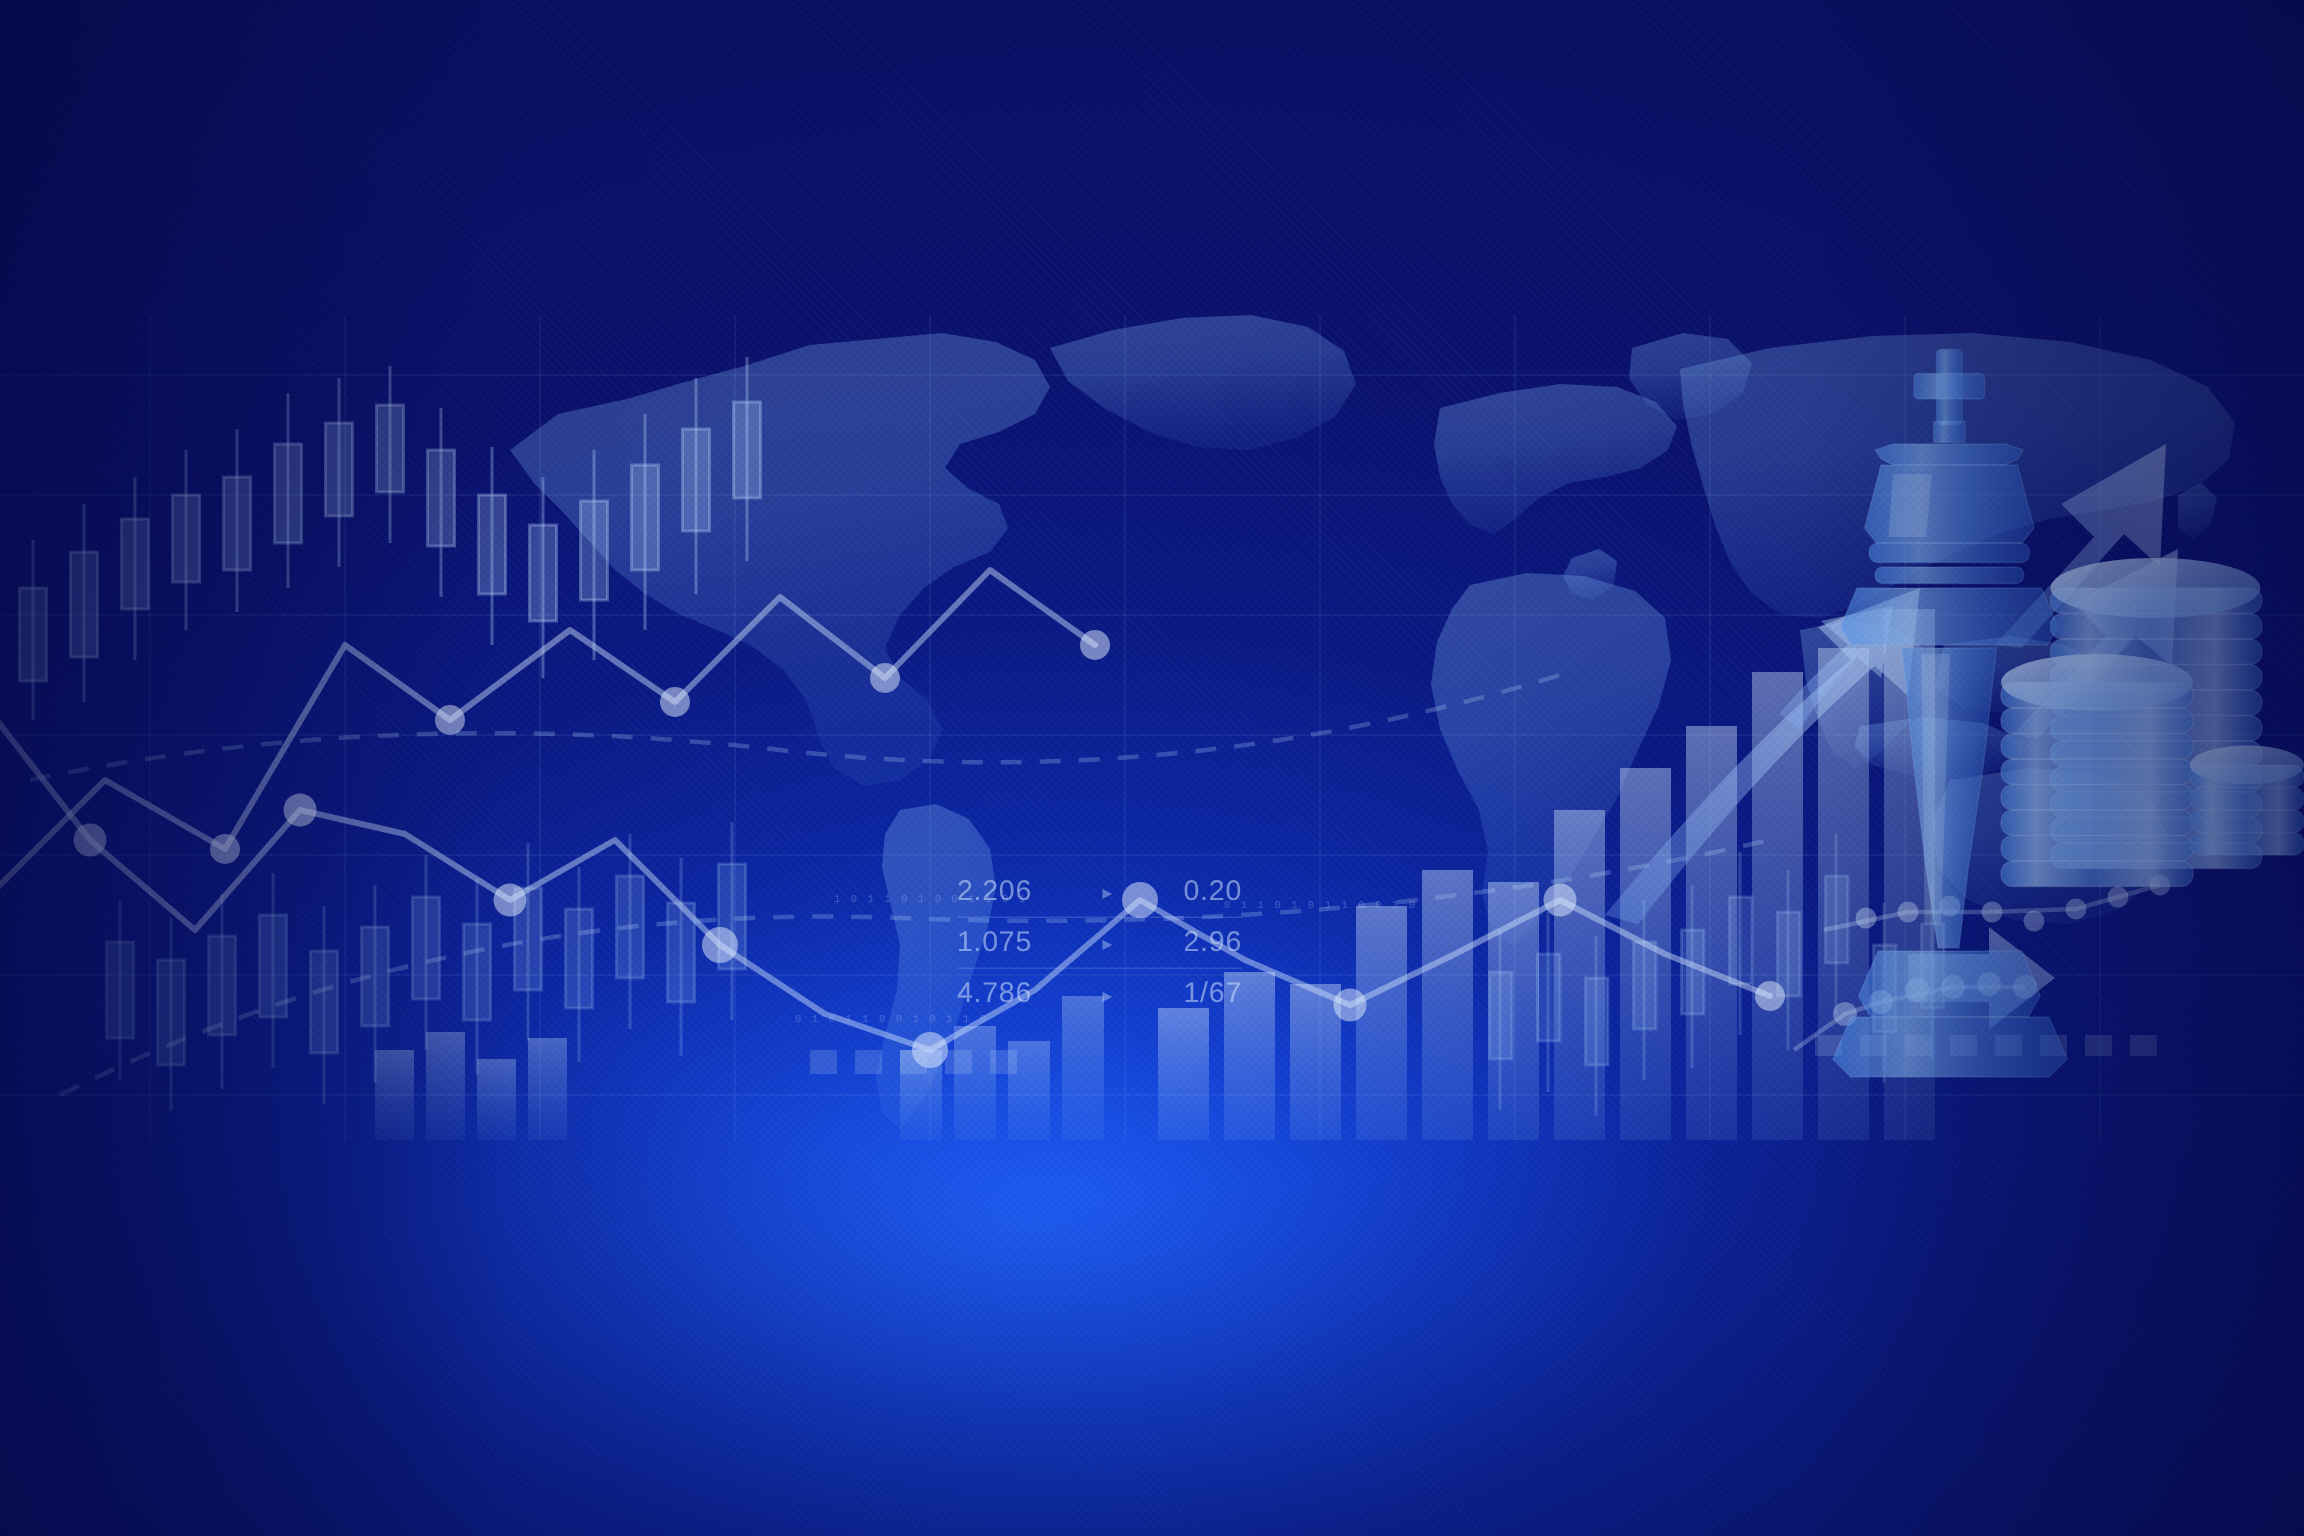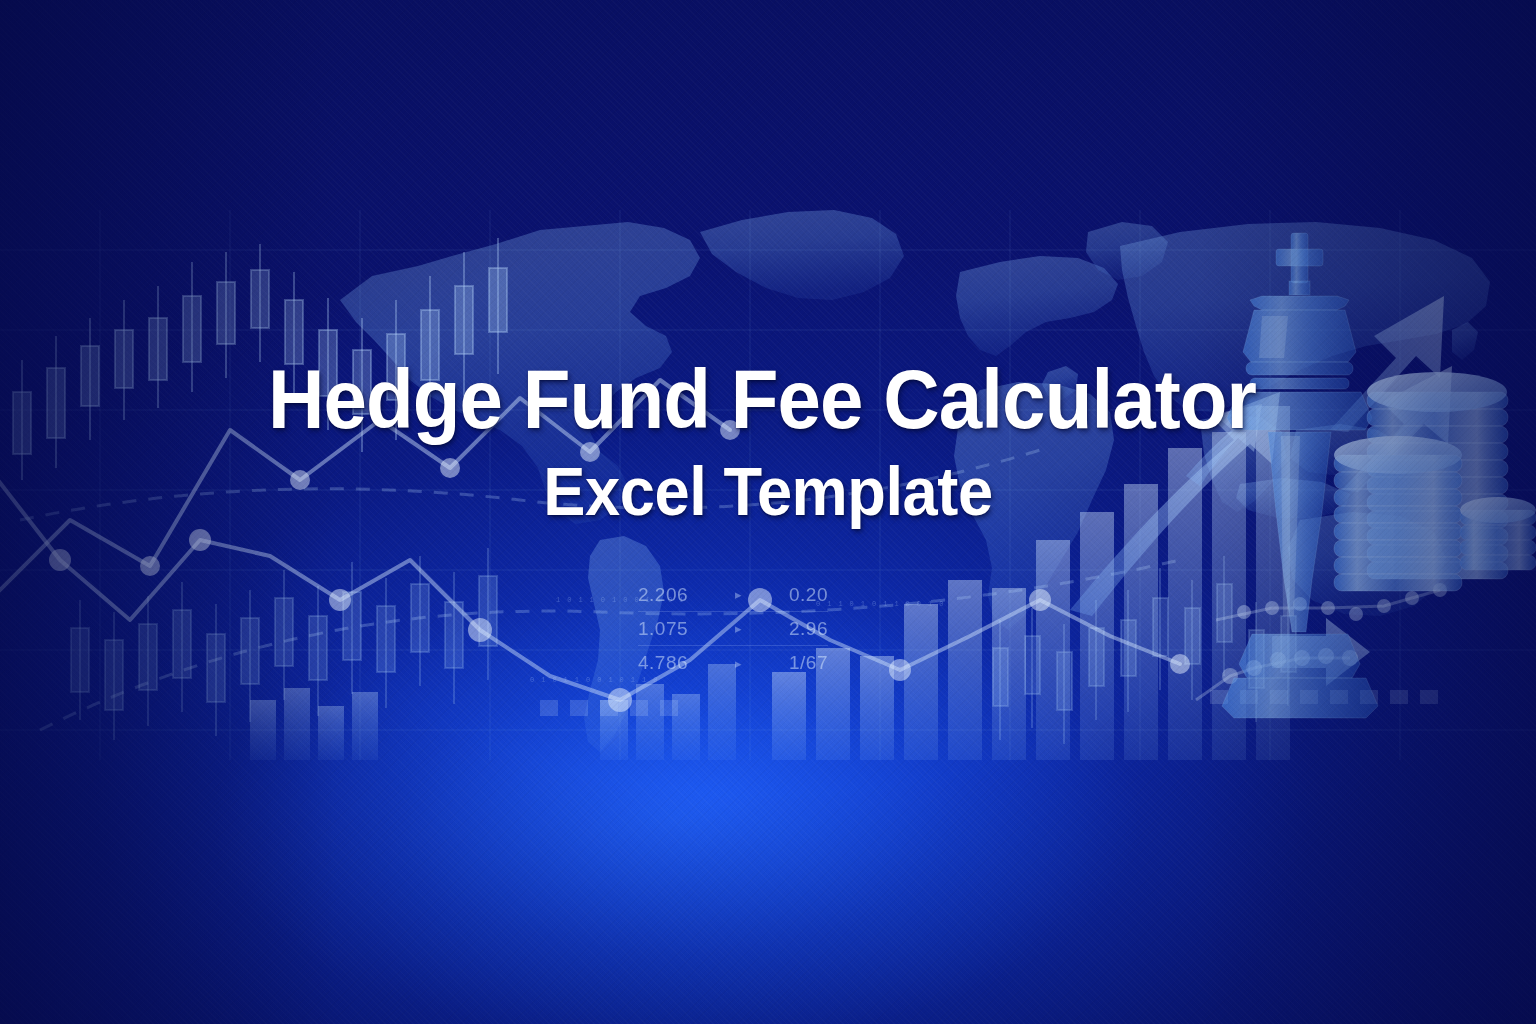--- a/index.html
+++ b/index.html
@@ -569,18 +569,14 @@
     <div class="trow">
       <span class="tv">4.786</span>
       <span class="tarrow">▸</span>
       <span class="tv">1/67</span>
     </div>
   </div>
 
   <div class="bg-texture layer"></div>
   <div class="bg-vignette layer"></div>
 
-  <div id="title-block">
-    <span id="page-title">Hedge Fund Fee Calculator</span>
-    <span id="page-subtitle">Excel Template</span>
-  </div>
 
 </div>
 
 </body></html>

